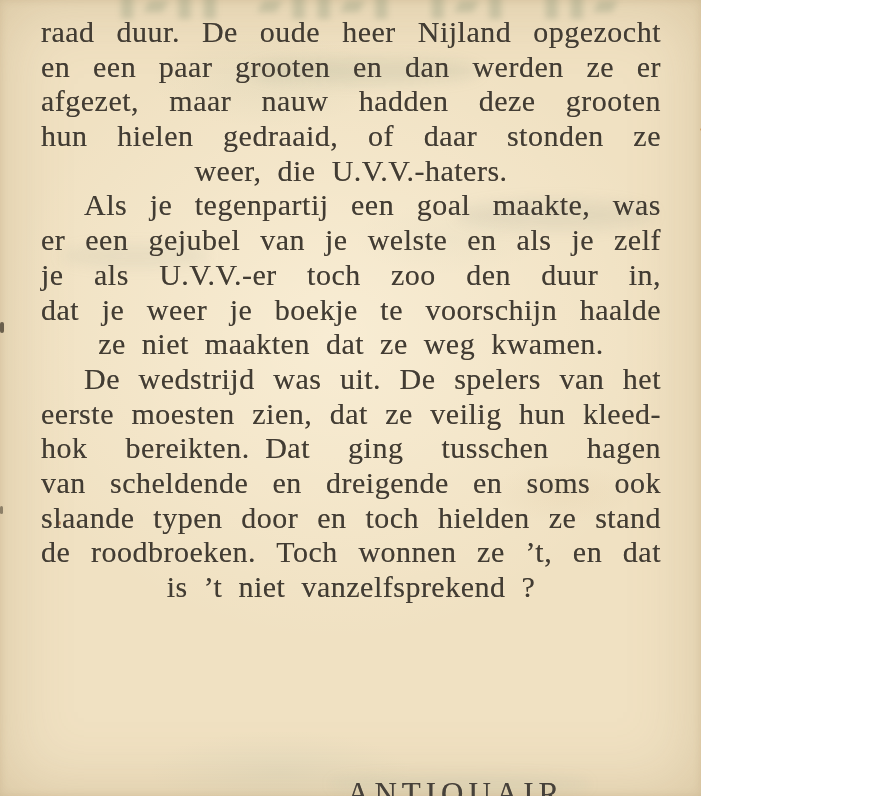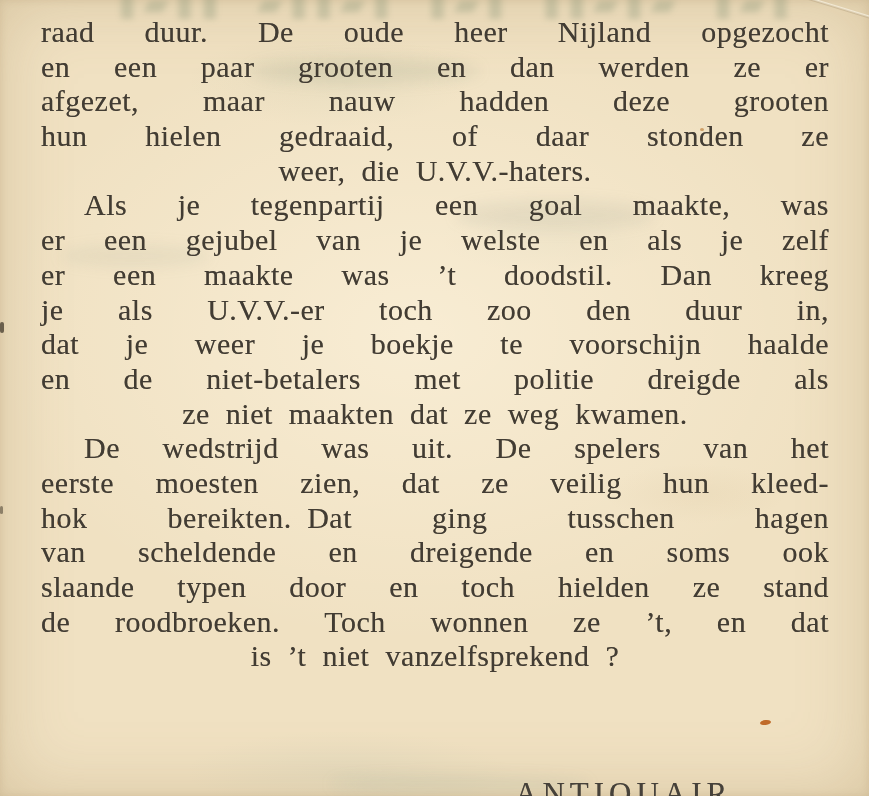--- a/index.html
+++ b/index.html
@@ -1,21 +1,21 @@
 <!DOCTYPE html>
 <html><head>
 <meta charset="utf-8">
 <style>
   html,body{margin:0;padding:0;}
   body{
     width:869px;height:796px;overflow:hidden;
     font-family:"Liberation Serif","DejaVu Serif",serif;
   }
   .paper{
-    position:relative;width:869px;height:796px;overflow:hidden;
+    position:relative;width:701px;height:796px;overflow:hidden;
     background:
       radial-gradient(ellipse 70% 55% at 48% 42%, rgba(255,246,226,0.55), rgba(255,246,226,0) 70%),
       radial-gradient(ellipse 22% 8% at 38% 10%, rgba(150,165,135,0.10), rgba(150,165,135,0) 75%),
       radial-gradient(ellipse 18% 6% at 64% 30%, rgba(150,165,140,0.08), rgba(150,165,140,0) 75%),
       radial-gradient(ellipse 25% 7% at 40% 97%, rgba(140,170,160,0.09), rgba(140,170,160,0) 75%),
       radial-gradient(ellipse 14% 5% at 80% 62%, rgba(190,160,110,0.10), rgba(190,160,110,0) 75%),
       #f0e1c2;
     box-shadow: inset 0 0 70px rgba(155,125,75,0.28), inset 0 0 8px rgba(140,110,70,0.18);
   }
   
@@ -80,24 +80,22 @@
   <div class="speck sp3"></div>
 
   <div class="text-col">
       <div class="line just">raad duur. De oude heer Nijland opgezocht</div>
       <div class="line just">en een paar grooten en dan werden ze er</div>
       <div class="line just">afgezet, maar nauw hadden deze grooten</div>
       <div class="line just">hun hielen gedraaid, of daar stonden ze</div>
       <div class="line">weer, die U.V.V.-haters.</div>
       <div class="line just ind">Als je tegenpartij een goal maakte, was</div>
       <div class="line just">er een gejubel van je welste en als je zelf</div>
-      <div class="line just">er een maakte was ’t doodstil. Dan kreeg</div>
       <div class="line just">je als U.V.V.-er toch zoo den duur in,</div>
       <div class="line just">dat je weer je boekje te voorschijn haalde</div>
-      <div class="line just">en de niet-betalers met politie dreigde als</div>
       <div class="line">ze niet maakten dat ze weg kwamen.</div>
       <div class="line just ind">De wedstrijd was uit. De spelers van het</div>
       <div class="line just">eerste moesten zien, dat ze veilig hun kleed-</div>
       <div class="line just">hok bereikten. Dat ging tusschen hagen</div>
       <div class="line just">van scheldende en dreigende en soms ook</div>
       <div class="line just">slaande typen door en toch hielden ze stand</div>
       <div class="line just">de roodbroeken. Toch wonnen ze ’t, en dat</div>
       <div class="line">is ’t niet vanzelfsprekend ?</div>
     </div>
 

